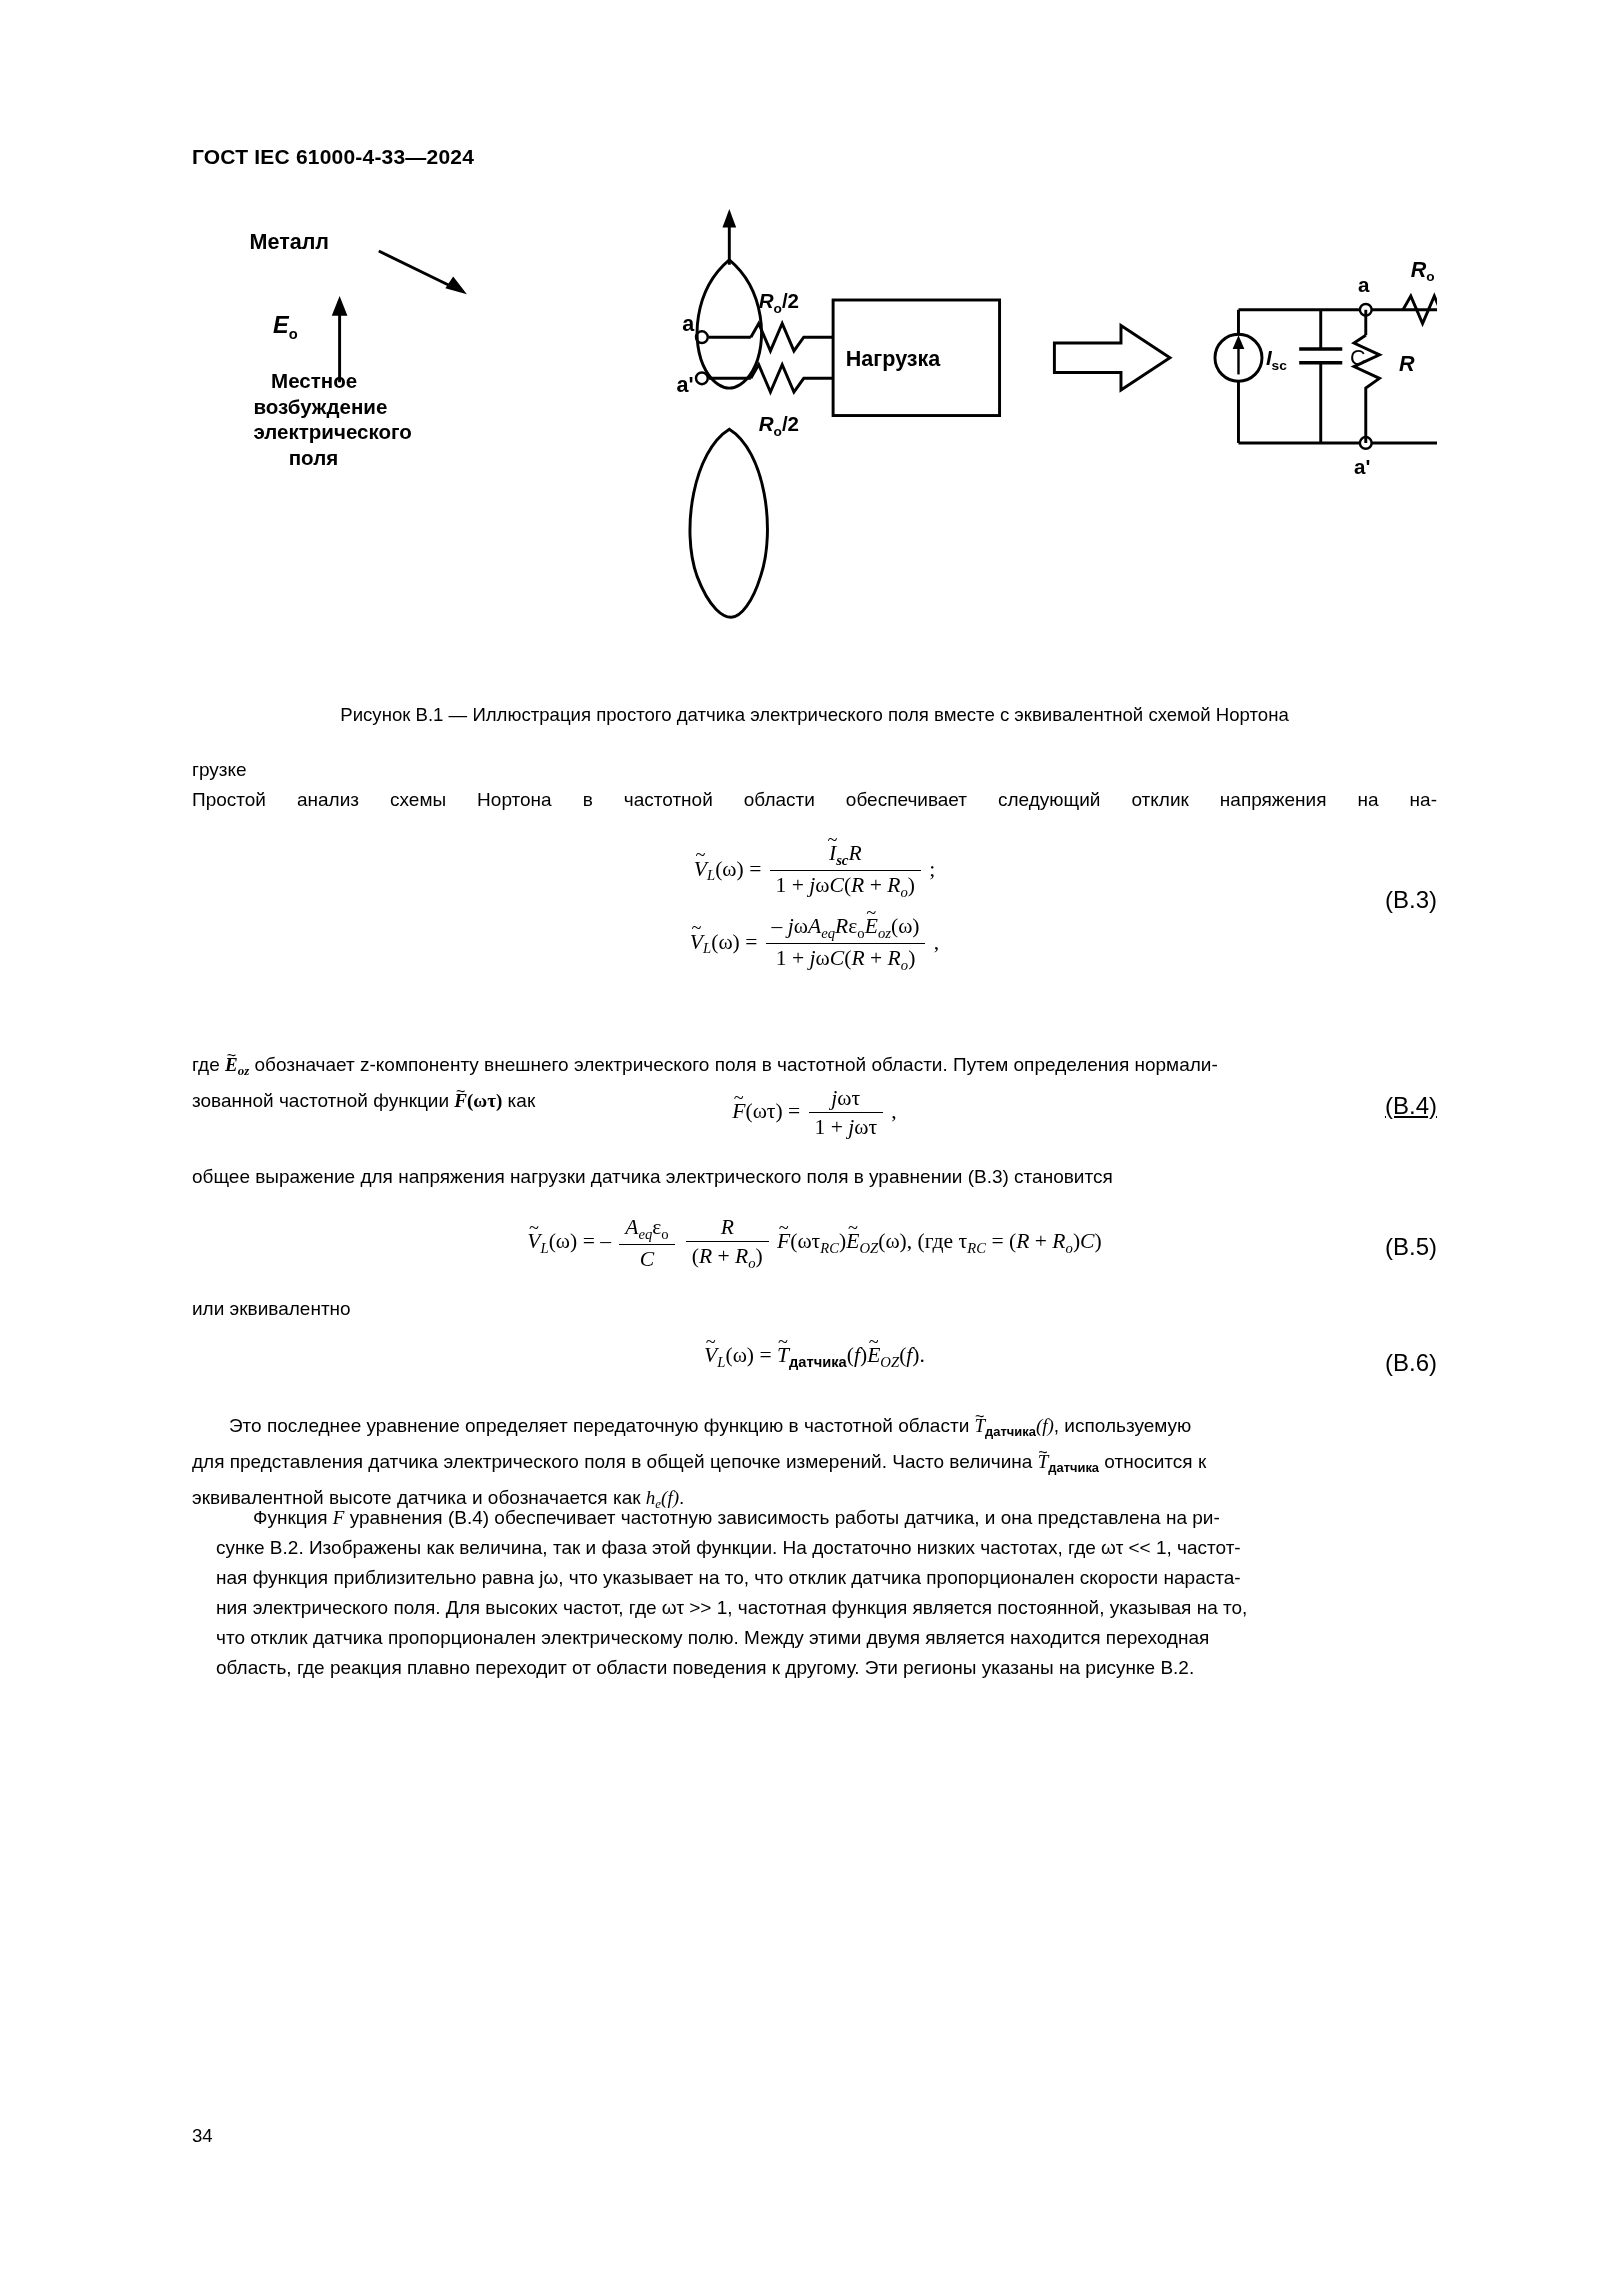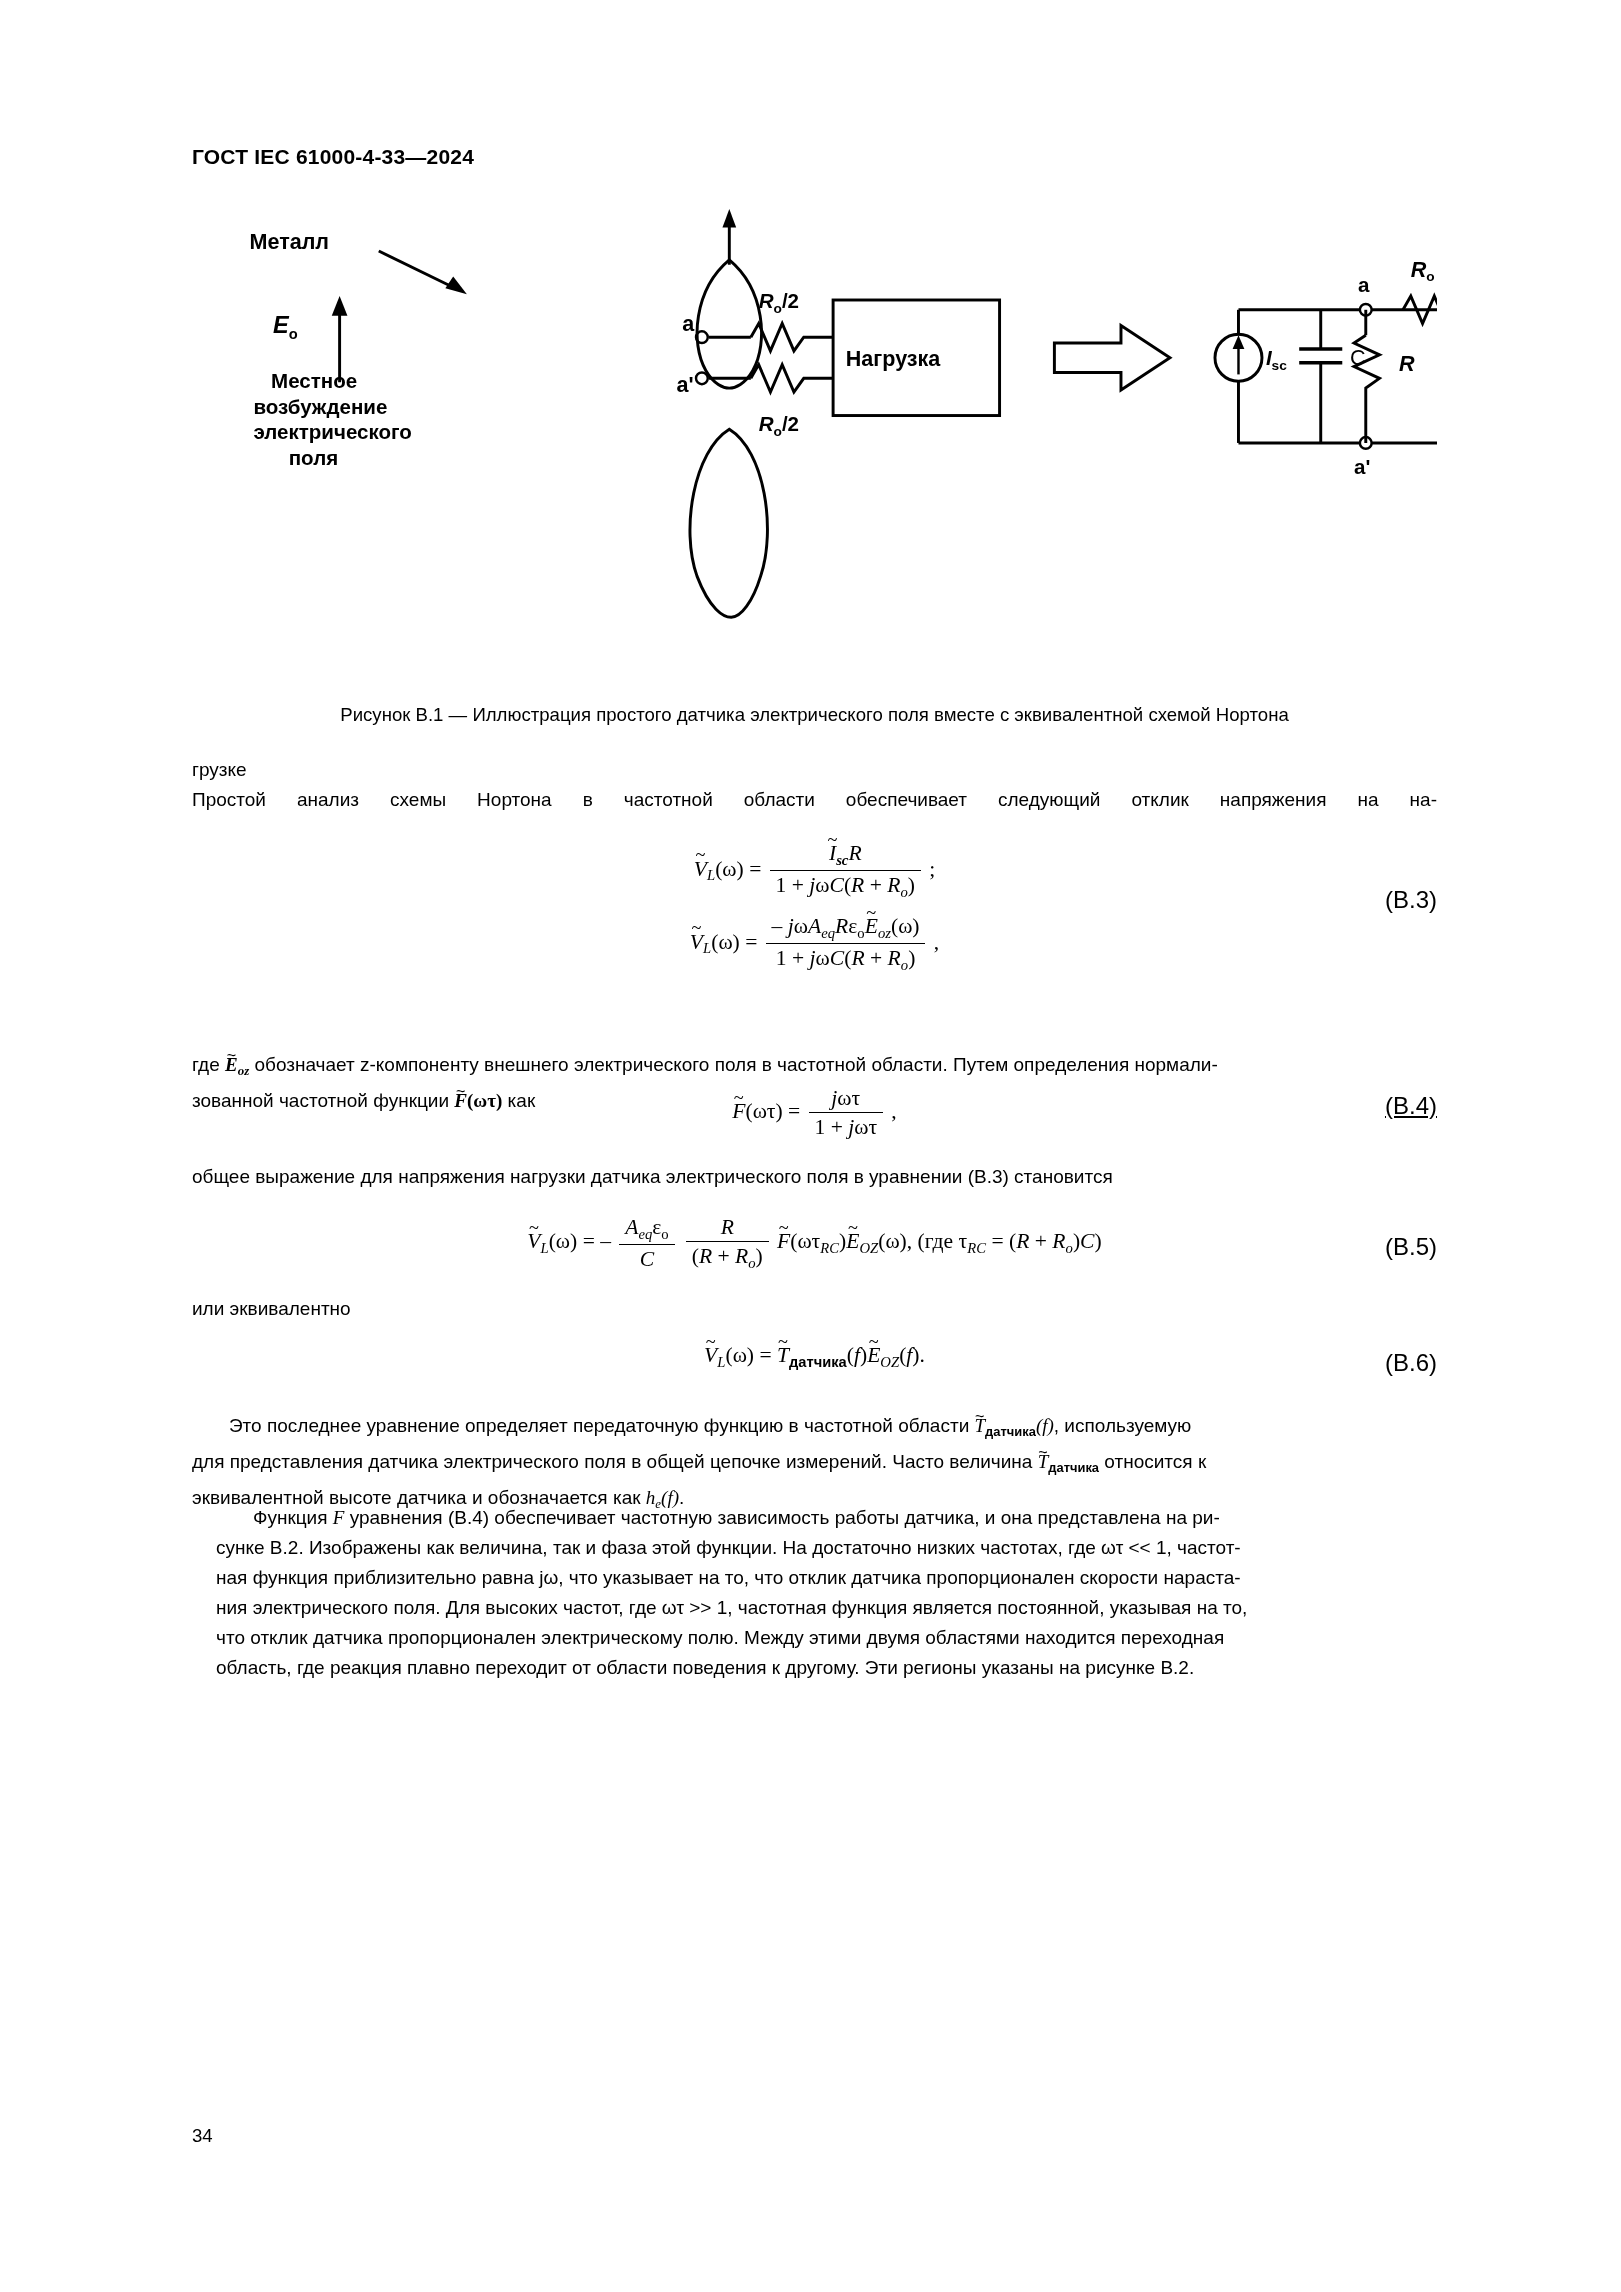--- a/index.html
+++ b/index.html
@@ -275,20 +275,20 @@
     <span style="display:block;">&nbsp;&nbsp;&nbsp;&nbsp;&nbsp;&nbsp;&nbsp;Это последнее уравнение определяет передаточную функцию в частотной области <span class="tilde-wrap"><span class="tl">~</span><span class="m">T</span></span><span class="sub" style="font-weight:bold">датчика</span><span class="m">(f)</span>, используемую</span>
     <span style="display:block;">для представления датчика электрического поля в общей цепочке измерений. Часто величина <span class="tilde-wrap"><span class="tl">~</span><span class="m">T</span></span><span class="sub" style="font-weight:bold">датчика</span> относится к</span>
     <span style="display:block;">эквивалентной высоте датчика и обозначается как <span class="m">h<span class="sub">e</span>(f)</span>.</span>
   </div>
 
   <div class="para" style="left:192px; top:1503px; width:1245px;margin-left:24px;">
     <span style="display:block;">&nbsp;&nbsp;&nbsp;&nbsp;&nbsp;&nbsp;&nbsp;Функция <span class="m">F</span> уравнения (В.4) обеспечивает частотную зависимость работы датчика, и она представлена на ри-</span>
     <span style="display:block;">сунке В.2. Изображены как величина, так и фаза этой функции. На достаточно низких частотах, где ωτ &lt;&lt; 1, частот-</span>
     <span style="display:block;">ная функция приблизительно равна jω, что указывает на то, что отклик датчика пропорционален скорости нараста-</span>
     <span style="display:block;">ния электрического поля. Для высоких частот, где ωτ &gt;&gt; 1, частотная функция является постоянной, указывая на то,</span>
-    <span style="display:block;">что отклик датчика пропорционален электрическому полю. Между этими двумя областями находится переходная</span>
+    <span style="display:block;">что отклик датчика пропорционален электрическому полю. Между этими двумя является находится переходная</span>
     <span style="display:block;">область, где реакция плавно переходит от области поведения к другому. Эти регионы указаны на рисунке В.2.</span>
   </div>
 
   <div class="page-number">34</div>
 
 </div>
 
 
 </body></html>

